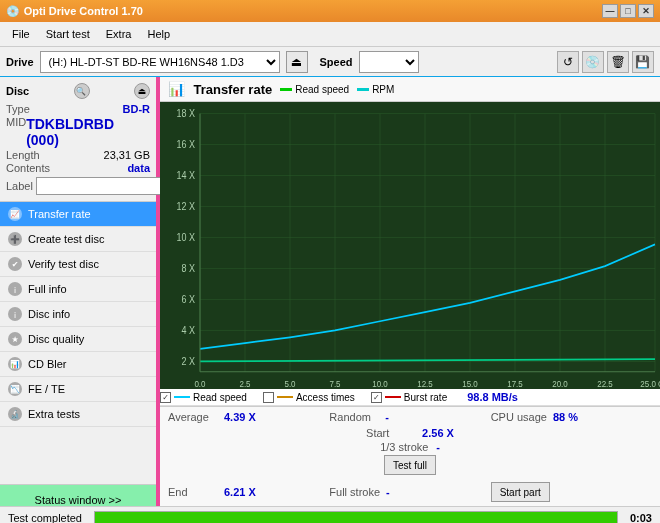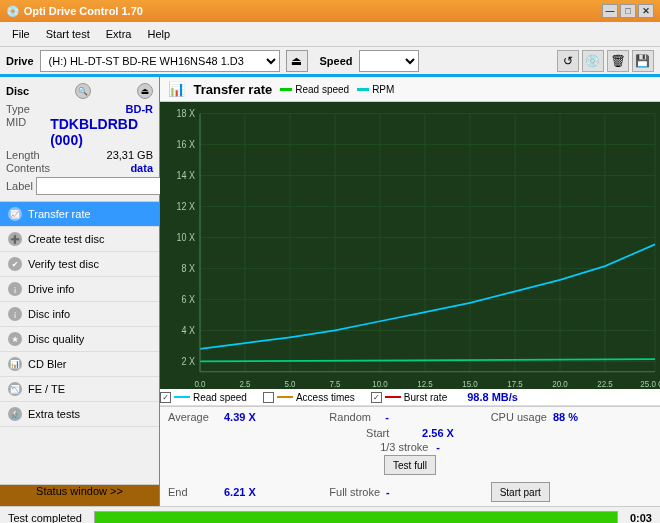--- a/index.html
+++ b/index.html
@@ -40,21 +40,21 @@
       cursor: pointer;
       color: #000;
     }
 
     
     .drive-bar {
       background: #f0f0f0;
       height: 30px;
       display: flex;
       align-items: center;
-      border-bottom: 3px solid #0ea5e9;
+      border-bottom: 1px solid #0ea5e9;
       padding: 0 6px;
       gap: 6px;
       justify-content: center;
     }
     .drive-label { font-size: 11px; font-weight: bold; }
     .drive-select {
       background: white;
       border: 1px solid #999;
       height: 22px;
       padding: 0 4px;
@@ -82,21 +82,21 @@
     
     .main-layout {
       display: flex;
       height: calc(523px - 22px - 20px - 30px - 22px);
     }
 
     
     .left-panel {
       width: 160px;
       background: #f0f0f0;
-      border-right: 1px solid #ec4899;
+      border-right: 4px solid #ec4899;
       display: flex;
       flex-direction: column;
       flex-shrink: 0;
     }
 
     
     .disc-section {
       padding: 6px;
       border-bottom: 1px solid #ccc;
     }
@@ -104,21 +104,21 @@
       display: flex; align-items: center; justify-content: space-between;
       margin-bottom: 4px;
     }
     .disc-icon {
       width: 16px; height: 16px; background: #ccc; border: 1px solid #999;
       border-radius: 50%; display: flex; align-items: center; justify-content: center;
       font-size: 8px;
     }
     .disc-info-row { display: flex; justify-content: space-between; margin-bottom: 1px; font-size: 11px; }
     .disc-key { color: #555; }
-    .disc-val { color: #0000cc; font-weight: bold; margin-left: 24px; }
+    .disc-val { color: #0000cc; font-weight: bold; }
     .disc-val-normal { color: #000; }
     .label-row { display: flex; align-items: center; gap: 3px; margin-top: 3px; }
     .label-input {
       flex: 1; height: 18px; border: 1px solid #999; padding: 0 3px; font-size: 10px;
     }
     .label-btn {
       width: 18px; height: 18px; background: #e0e0e0; border: 1px solid #999;
       display: flex; align-items: center; justify-content: center; cursor: pointer;
       font-size: 10px;
     }
@@ -133,22 +133,22 @@
     .nav-item.active { background: #3399ff; color: white; }
     .nav-icon {
       width: 14px; height: 14px; background: #aaa; border-radius: 50%;
       flex-shrink: 0; display: flex; align-items: center; justify-content: center;
       font-size: 8px; color: white;
     }
     .nav-item.active .nav-icon { background: rgba(255,255,255,0.4); }
 
     
     .status-window-btn {
-      height: 22px; background: #a16207; border-top: 1px solid #ccc;
-      display: flex; align-items: flex-start; justify-content: center;
+      height: 22px; background: #86efac; border-top: 1px solid #ccc;
+      display: flex; align-items: flex-end; justify-content: center;
       cursor: pointer; font-size: 11px; gap: 4px;
     }
 
     
     .right-panel {
       flex: 1;
       display: flex;
       flex-direction: column;
       background: white;
     }
@@ -306,21 +306,21 @@
       <div class="nav-item">
         <div class="nav-icon">➕</div>
         <span>Create test disc</span>
       </div>
       <div class="nav-item">
         <div class="nav-icon">✔</div>
         <span>Verify test disc</span>
       </div>
       <div class="nav-item">
         <div class="nav-icon">ℹ</div>
-        <span>Drive info</span>
+        <span>Full info</span>
       </div>
       <div class="nav-item">
         <div class="nav-icon">ℹ</div>
         <span>Disc info</span>
       </div>
       <div class="nav-item">
         <div class="nav-icon">★</div>
         <span>Disc quality</span>
       </div>
       <div class="nav-item">

